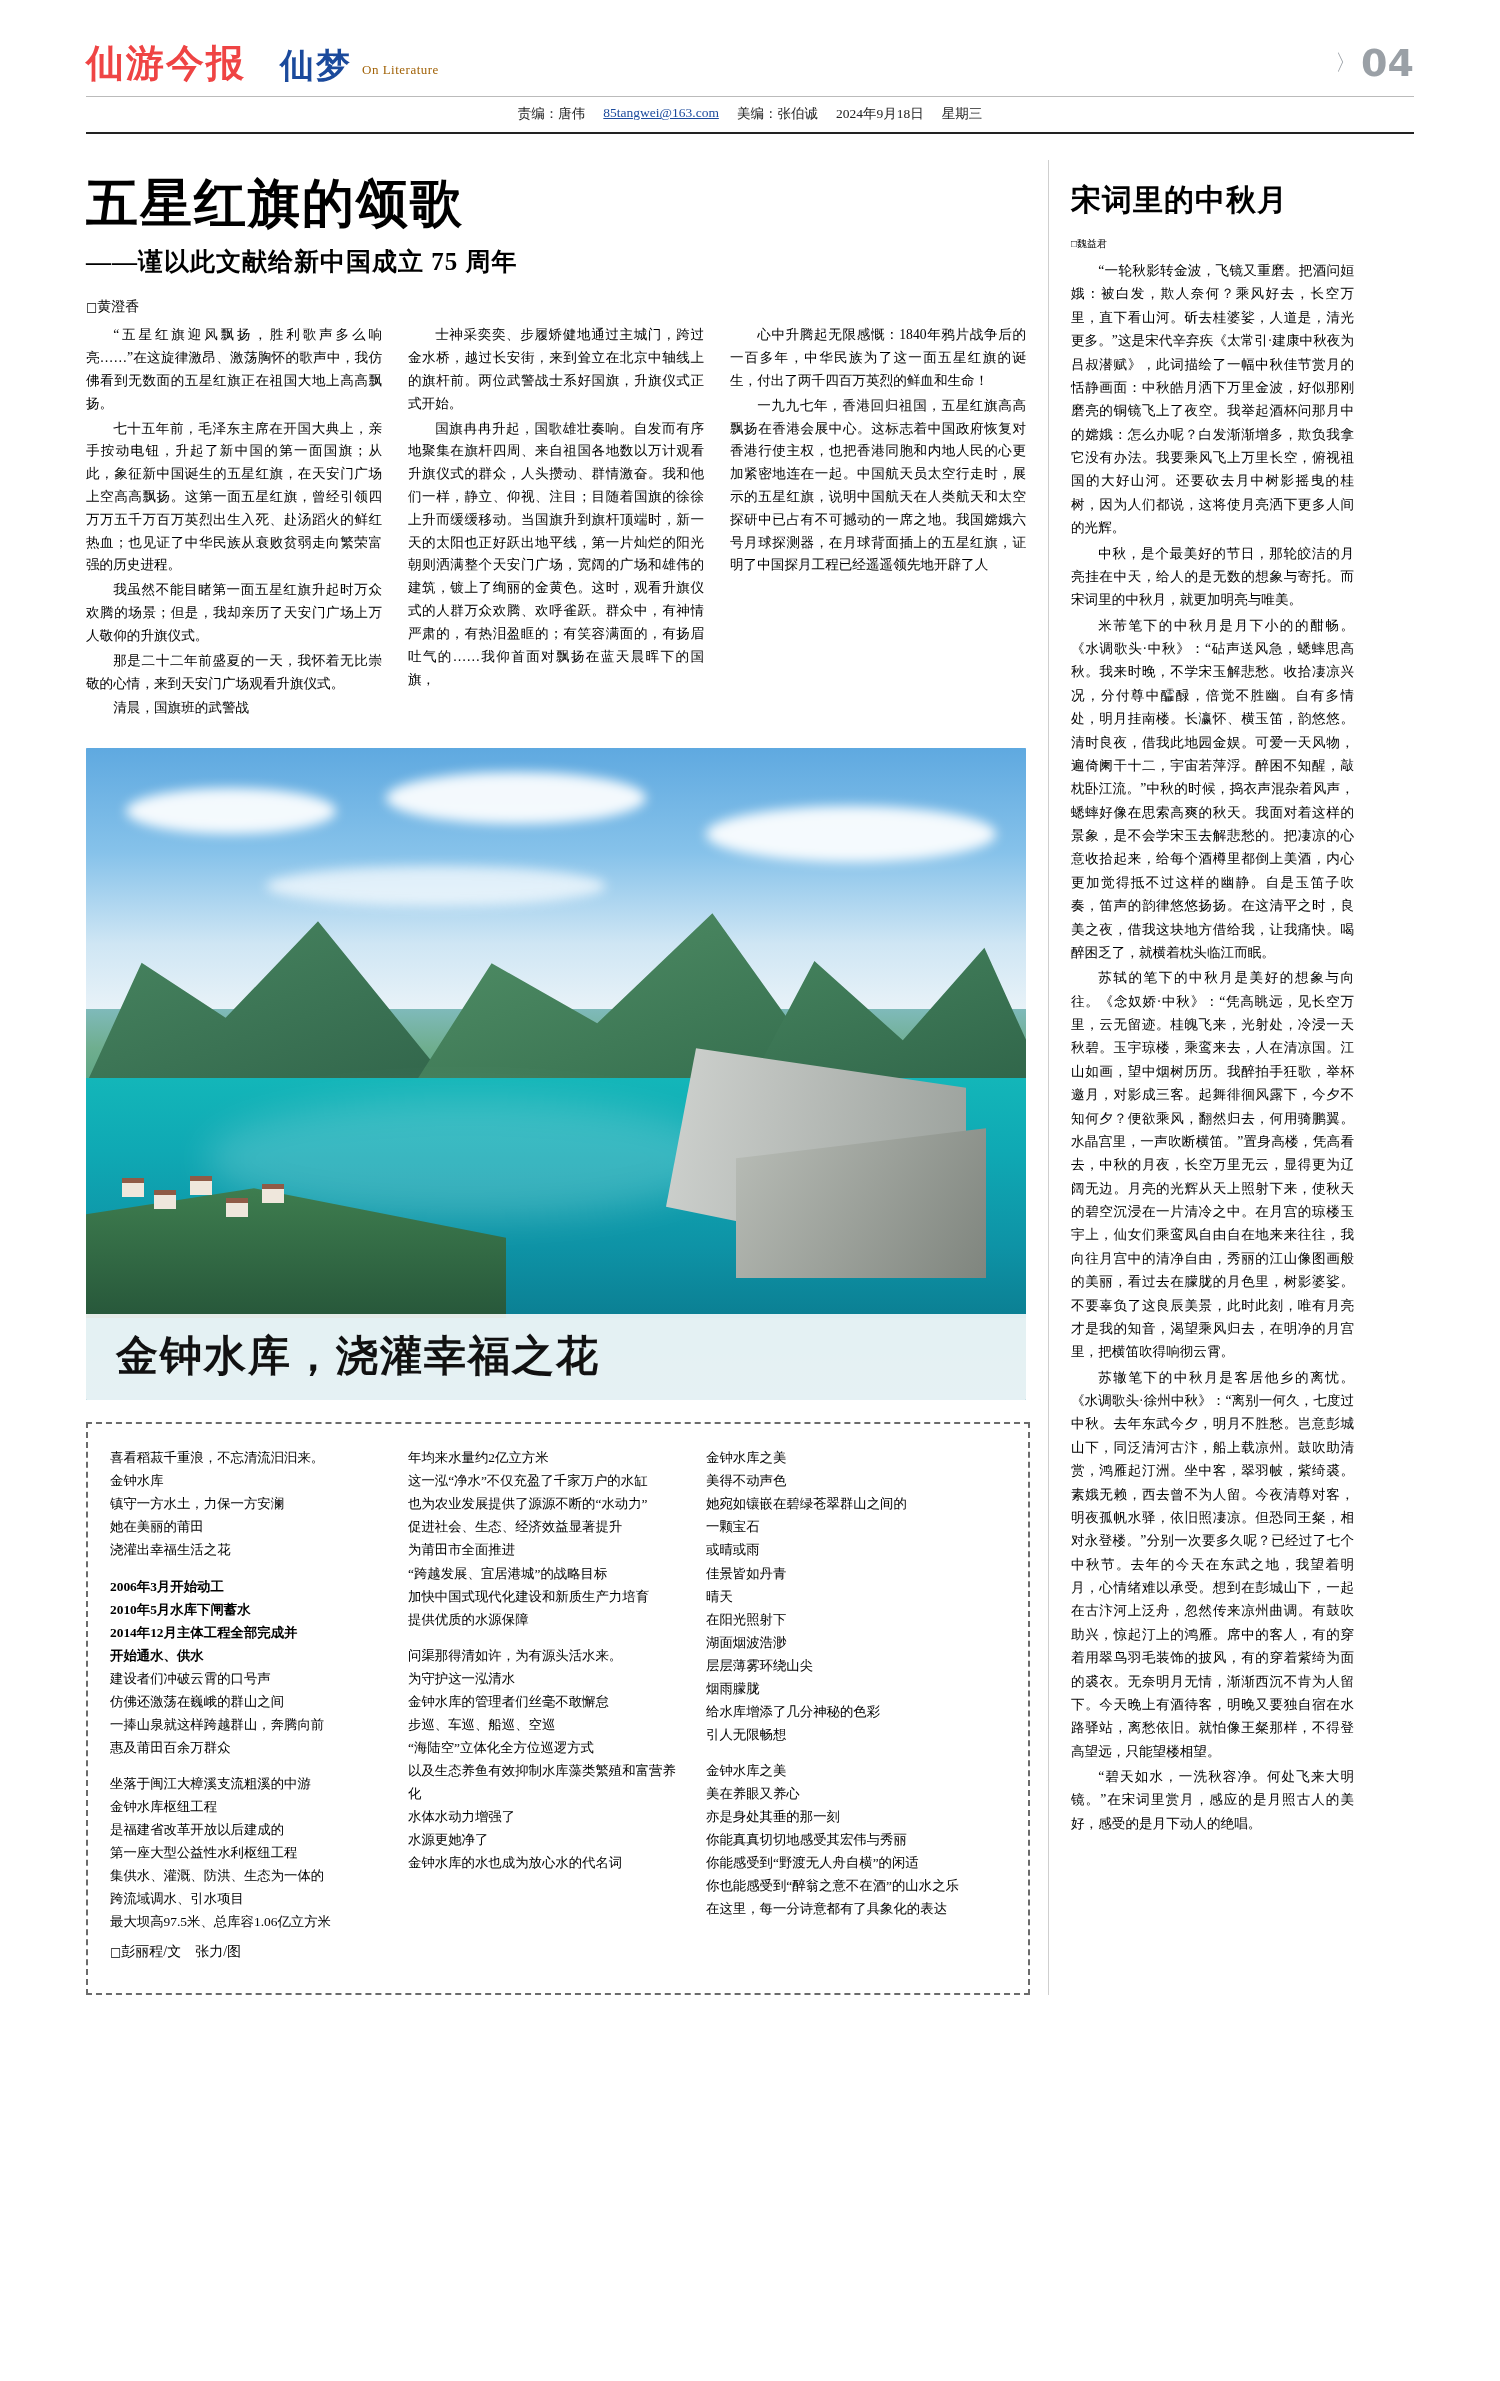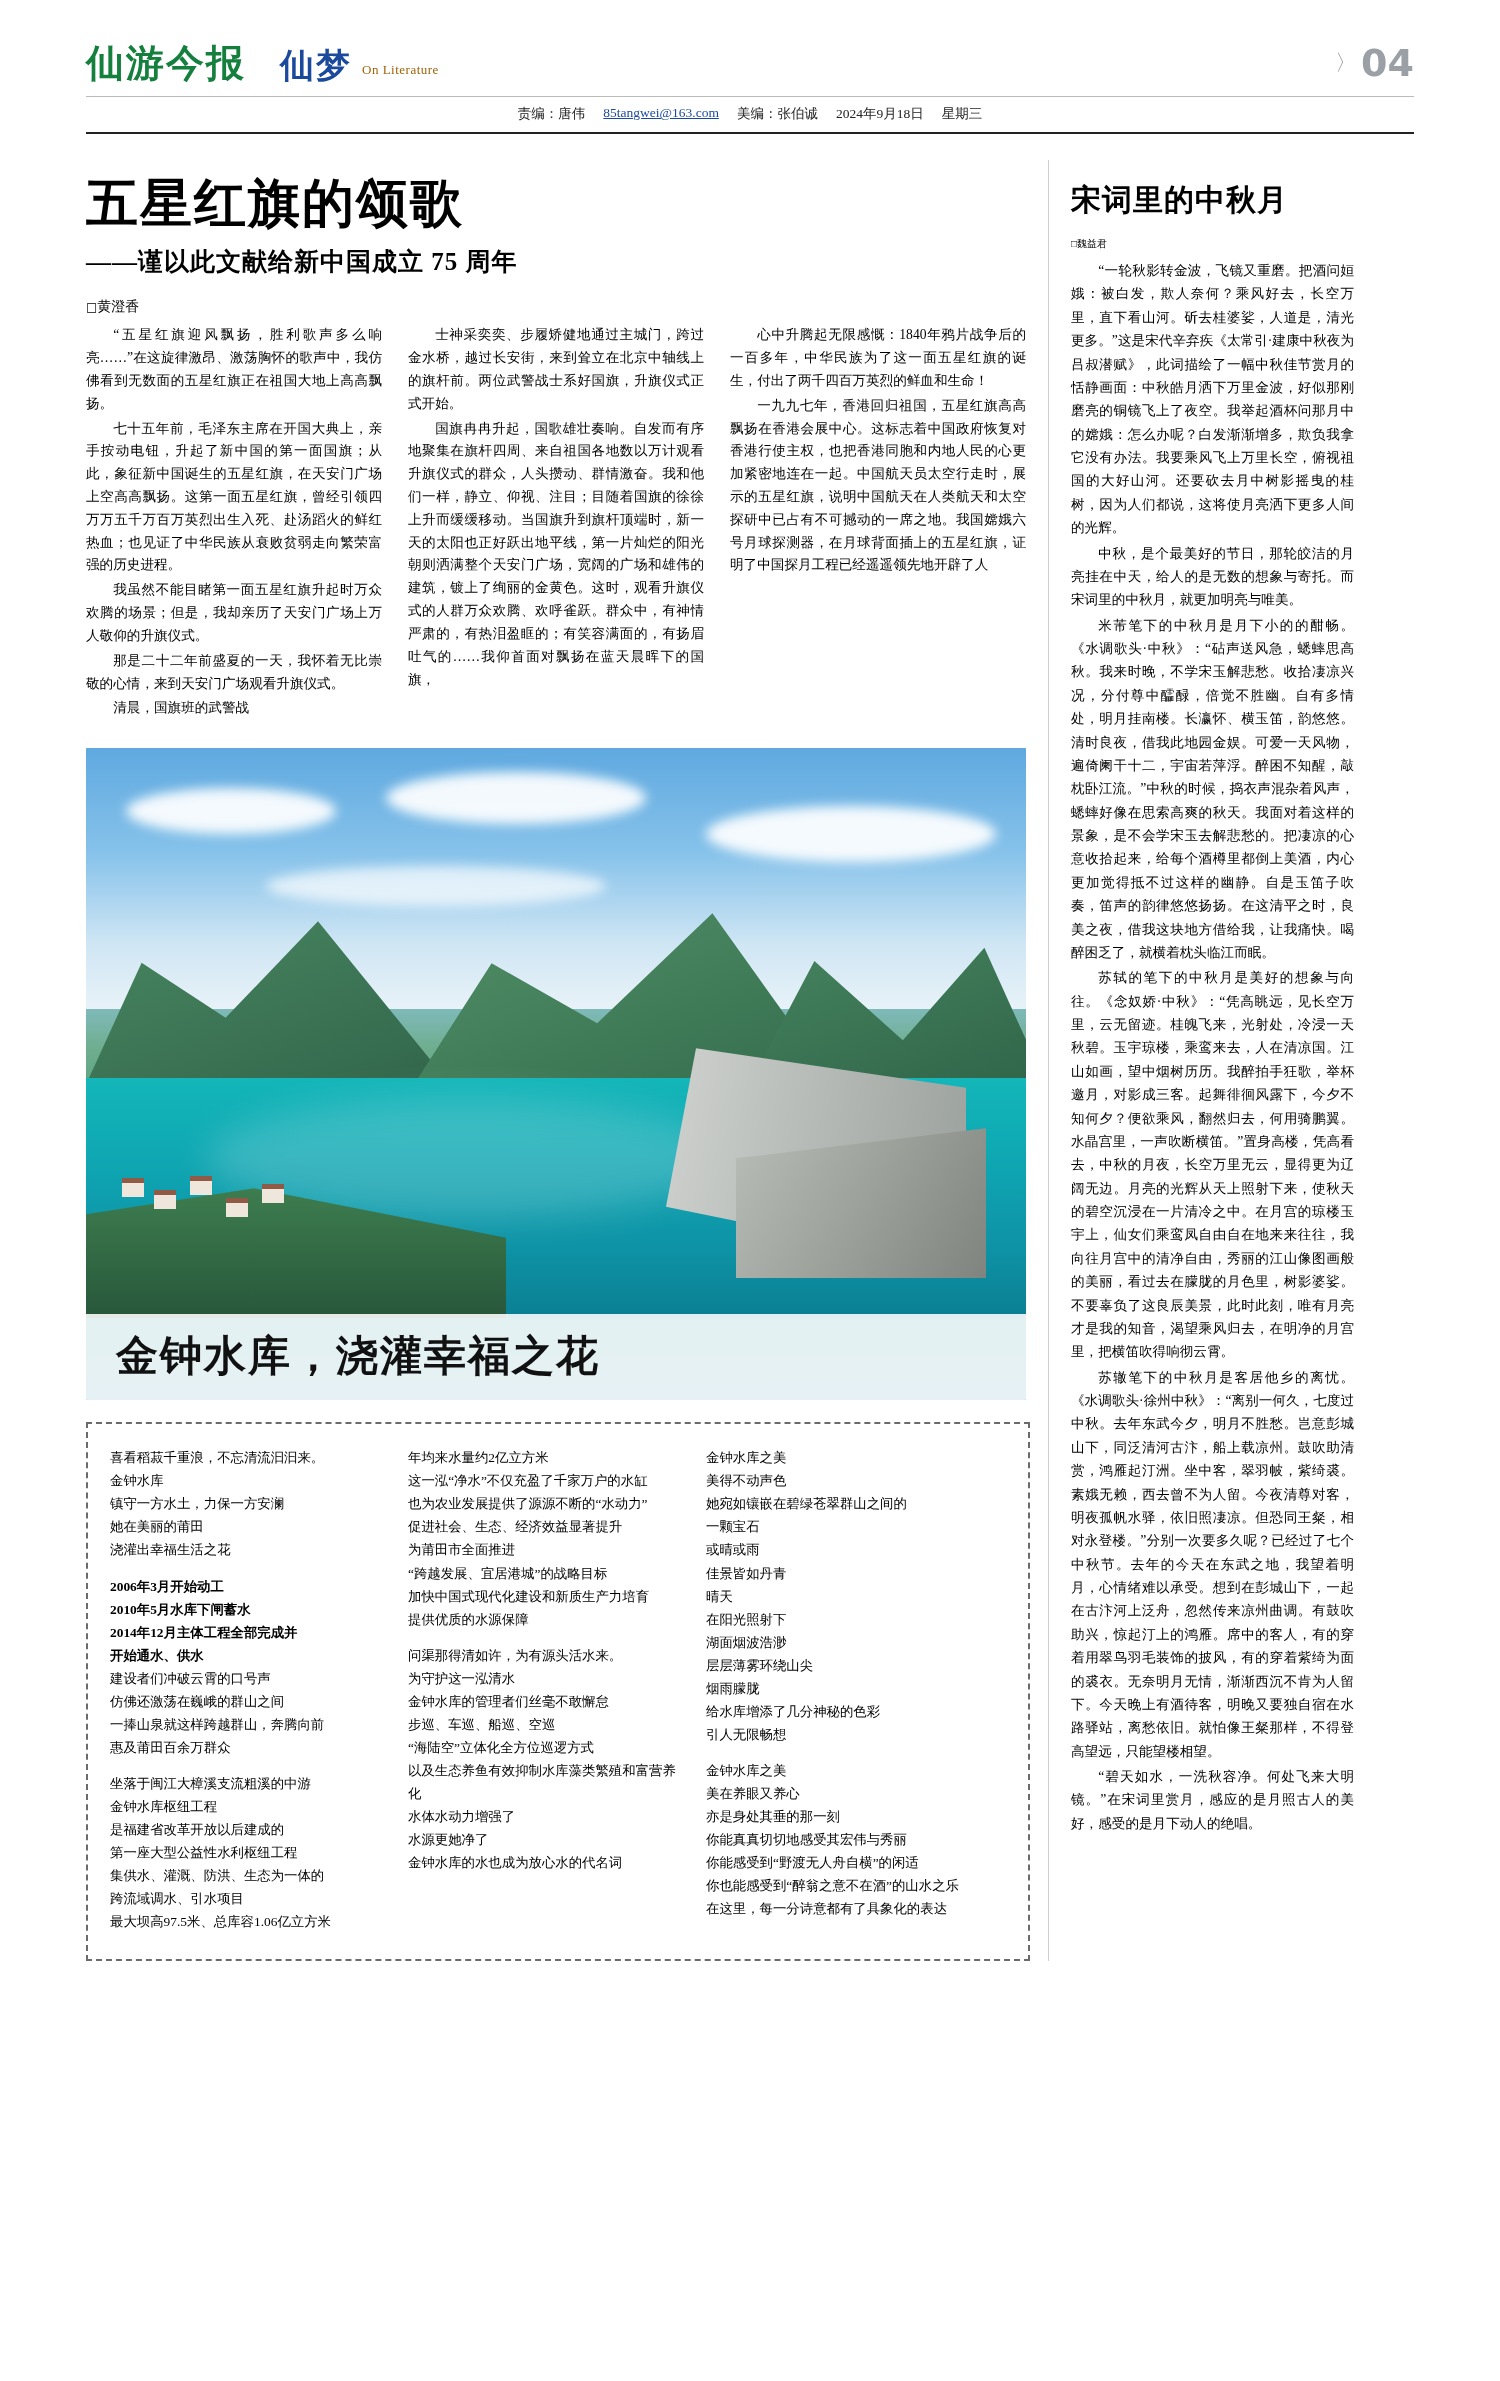--- a/index.html
+++ b/index.html
@@ -2,21 +2,21 @@
 <html><head>
 <meta charset="utf-8">
 <style>
   html,body{margin:0;padding:0;background:#fff;}
   body{width:1500px;height:2381px;font-family:"Liberation Serif",serif;color:#000;}
   .page{width:1500px;height:2381px;position:relative;background:#fff;padding:0;box-sizing:border-box;}
 
   
   .masthead{margin:44px 86px 0 86px;}
   .mh-top{display:flex;align-items:flex-end;justify-content:flex-start;gap:34px;}
-  .mh-logo{font-family:"DejaVu Serif",serif;font-weight:bold;font-size:38px;color:#15803d;letter-spacing:2px;line-height:1;}
+  .mh-logo{font-family:"DejaVu Serif",serif;font-weight:bold;font-size:38px;color:#ef4444;letter-spacing:2px;line-height:1;}
   .mh-sub{display:flex;align-items:flex-end;gap:10px;}
   .mh-sub-cn{font-family:"DejaVu Serif",serif;font-size:34px;font-weight:bold;color:#1b4a9c;letter-spacing:2px;line-height:1;}
   .mh-sub-en{font-size:13px;color:#a16207;letter-spacing:.5px;padding-bottom:4px;}
   .mh-page{margin-left:auto;display:flex;align-items:center;gap:4px;}
   .mh-chev{color:#9aa0a6;font-size:22px;line-height:1;}
   .mh-pagenum{font-family:"DejaVu Sans",sans-serif;font-size:38px;font-weight:bold;color:#9aa0a6;line-height:1;}
   .mh-rule{border:0;border-top:1px solid #bbb;margin:14px 0 0 0;}
   .mh-meta{display:flex;justify-content:center;gap:18px;font-size:13.5px;color:#222;padding:8px 0 9px 0;}
   .mh-meta a{color:#1b4a9c;text-decoration:underline;}
   .mh-rule2{border:0;border-top:2px solid #222;margin:0;}
@@ -224,20 +224,23 @@
             <div class="pgap"></div>
             <div class="pline">金钟水库之美</div>
             <div class="pline">美在养眼又养心</div>
             <div class="pline">亦是身处其垂的那一刻</div>
             <div class="pline">你能真真切切地感受其宏伟与秀丽</div>
             <div class="pline">你能感受到“野渡无人舟自横”的闲适</div>
             <div class="pline">你也能感受到“醉翁之意不在酒”的山水之乐</div>
             <div class="pline">在这里，每一分诗意都有了具象化的表达</div>
           </div>
         </div>
+        <div class="byline" style="margin-top:10px;">
+          <span class="box">□</span><span>彭丽程/文　张力/图</span>
+        </div>
       </div>
     </div>
 
     <div class="vdivider"></div>
 
     <div class="right">
       <h2 class="r-title">宋词里的中秋月</h2>
       <div class="r-byline">
         <span class="box">□</span><span>魏益君</span>
       </div>

